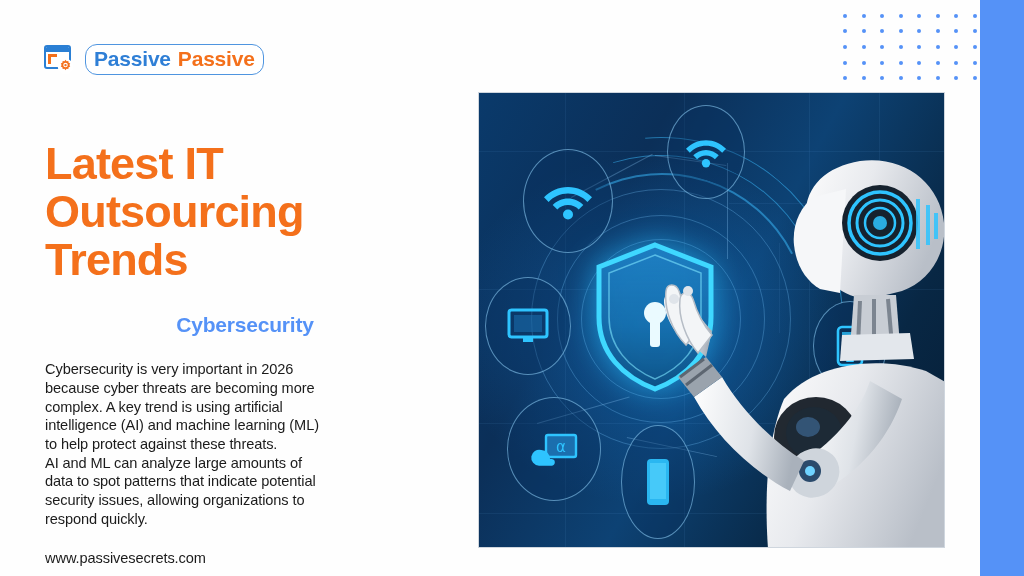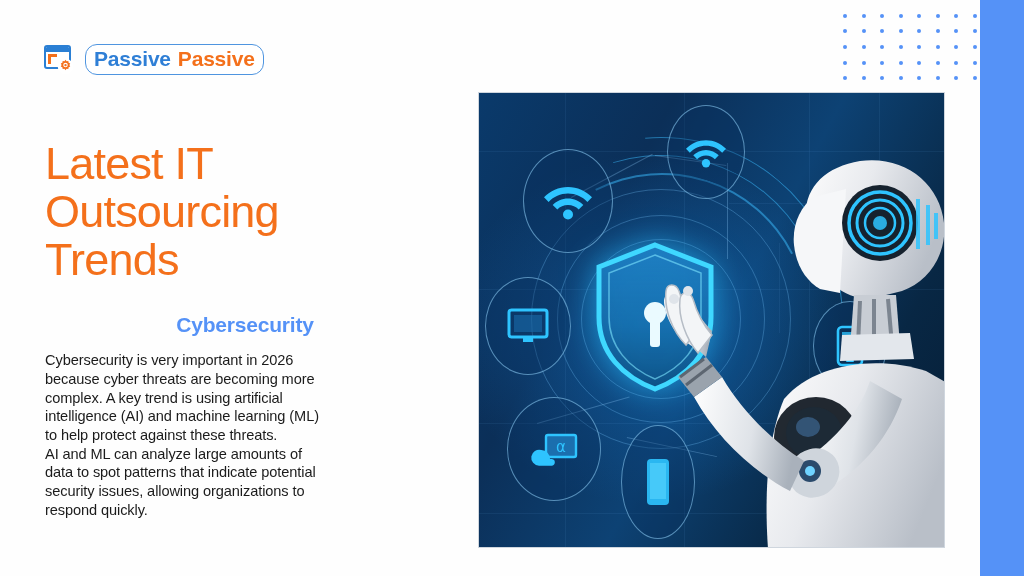--- a/index.html
+++ b/index.html
@@ -130,38 +130,38 @@
   .content {
     position: absolute;
     left: 45px;
     top: 140px;
     width: 400px;
   }
   .headline {
     color: #f4701b;
     font-size: 45px;
     line-height: 1.07;
-    font-weight: normal;
+    font-weight: bold;
     letter-spacing: -0.8px;
     margin: 0;
     white-space: pre-line;
   }
   .subhead {
     color: #5592f7;
     font-size: 21px;
     font-weight: bold;
     letter-spacing: -0.2px;
     margin: 29px 0 0 0;
     text-align: center;
   }
   .body-copy {
     color: #1b1b1b;
     font-size: 14.6px;
     line-height: 1.28;
-    margin: 14px 0 0 0;
+    margin: 23px 0 0 0;
     white-space: pre-line;
     letter-spacing: -0.1px;
   }
   .site-url {
     color: #1b1b1b;
     font-size: 14.6px;
     margin: 22px 0 0 0;
     letter-spacing: -0.1px;
   }
 
@@ -312,20 +312,21 @@
     <h2 class="subhead">Cybersecurity</h2>
     <p class="body-copy">Cybersecurity is very important in 2026
 because cyber threats are becoming more
 complex. A key trend is using artificial
 intelligence (AI) and machine learning (ML)
 to help protect against these threats.
 AI and ML can analyze large amounts of
 data to spot patterns that indicate potential
 security issues, allowing organizations to
 respond quickly.</p>
+    <p class="site-url">www.passivesecrets.com</p>
   </div>
 
   <div class="photo">
     <div class="photo-inner"></div>
 
     <div class="panel-lines">
       <i style="left:0;top:58px;width:467px;height:1px;"></i>
       <i style="left:0;top:196px;width:467px;height:1px;"></i>
       <i style="left:0;top:330px;width:467px;height:1px;"></i>
       <i style="left:0;top:420px;width:467px;height:1px;"></i>

